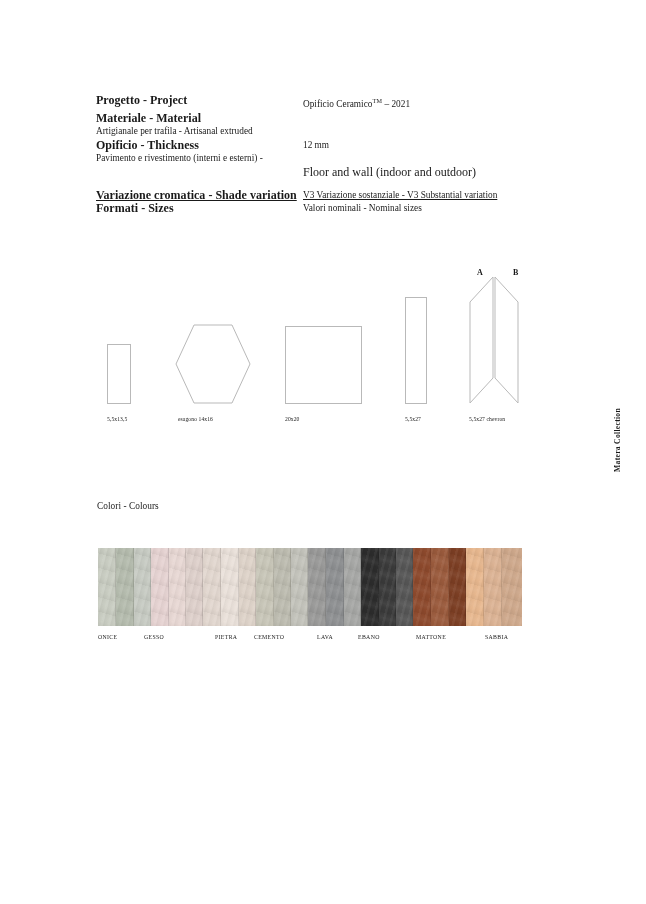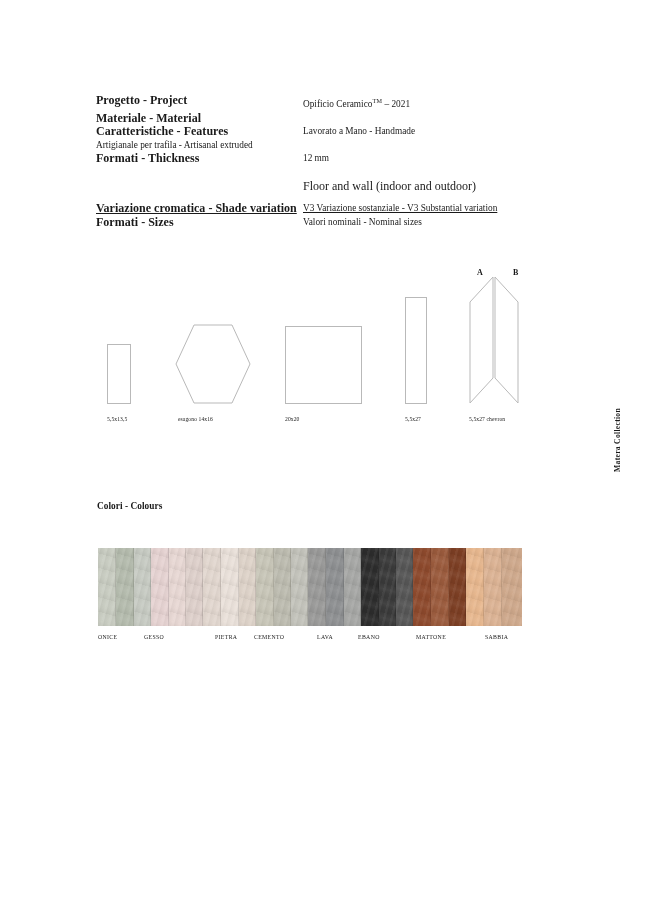--- a/index.html
+++ b/index.html
@@ -92,21 +92,21 @@
     font-weight: bold;
     color: #1a1a1a;
   }
 
   
   #colours-heading {
     position: absolute;
     left: 97px;
     top: 501px;
     font-size: 9.3px;
-    font-weight: bold;
+    font-weight: normal;
     letter-spacing: 0.05px;
   }
 
   
   #swatch-strip {
     position: absolute;
     left: 98px;
     top: 548px;
     width: 424px;
     height: 78px;
@@ -186,35 +186,32 @@
 
   <div class="spec-row">
     <div class="spec-label">Progetto - Project</div>
     <div class="spec-value"><span>Opificio Ceramico</span><span class="tm">TM</span><span> – 2021</span></div>
   </div>
 
   <div class="spec-row">
     <div class="spec-label">Materiale - Material</div>
   </div>
 
-  <div class="spec-row">
-    <div class="spec-label">Caratteristiche - Features</div>
-    <div class="spec-value">Lavorato a Mano - Handmade</div>
-  </div>
 
   <div class="spec-row">
     <div class="spec-value">Artigianale per trafila - Artisanal extruded</div>
   </div>
 
   <div class="spec-row">
-    <div class="spec-label">Formati - Thickness</div>
+    <div class="spec-label">Opificio - Thickness</div>
     <div class="spec-value">12 mm</div>
   </div>
 
   <div class="spec-row">
+    <div class="spec-value">Pavimento e rivestimento (interni e esterni) -</div>
   </div>
   <div class="spec-cont">Floor and wall (indoor and outdoor)</div>
 
   <div class="spec-row gap">
     <div class="spec-label">Variazione cromatica - Shade variation</div>
     <div class="spec-value">V3 Variazione sostanziale - V3 Substantial variation</div>
   </div>
 
   <div class="spec-row">
     <div class="spec-label">Formati - Sizes</div>

